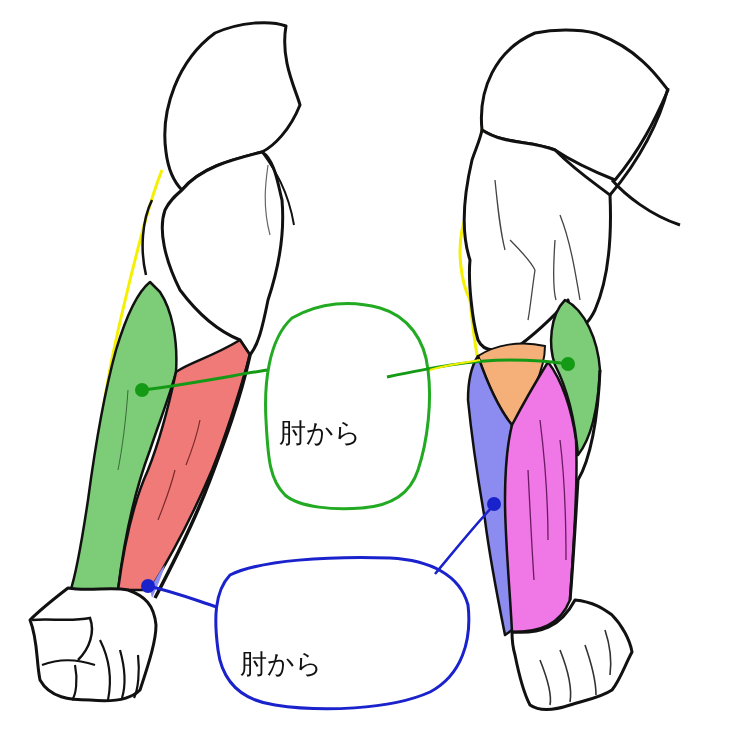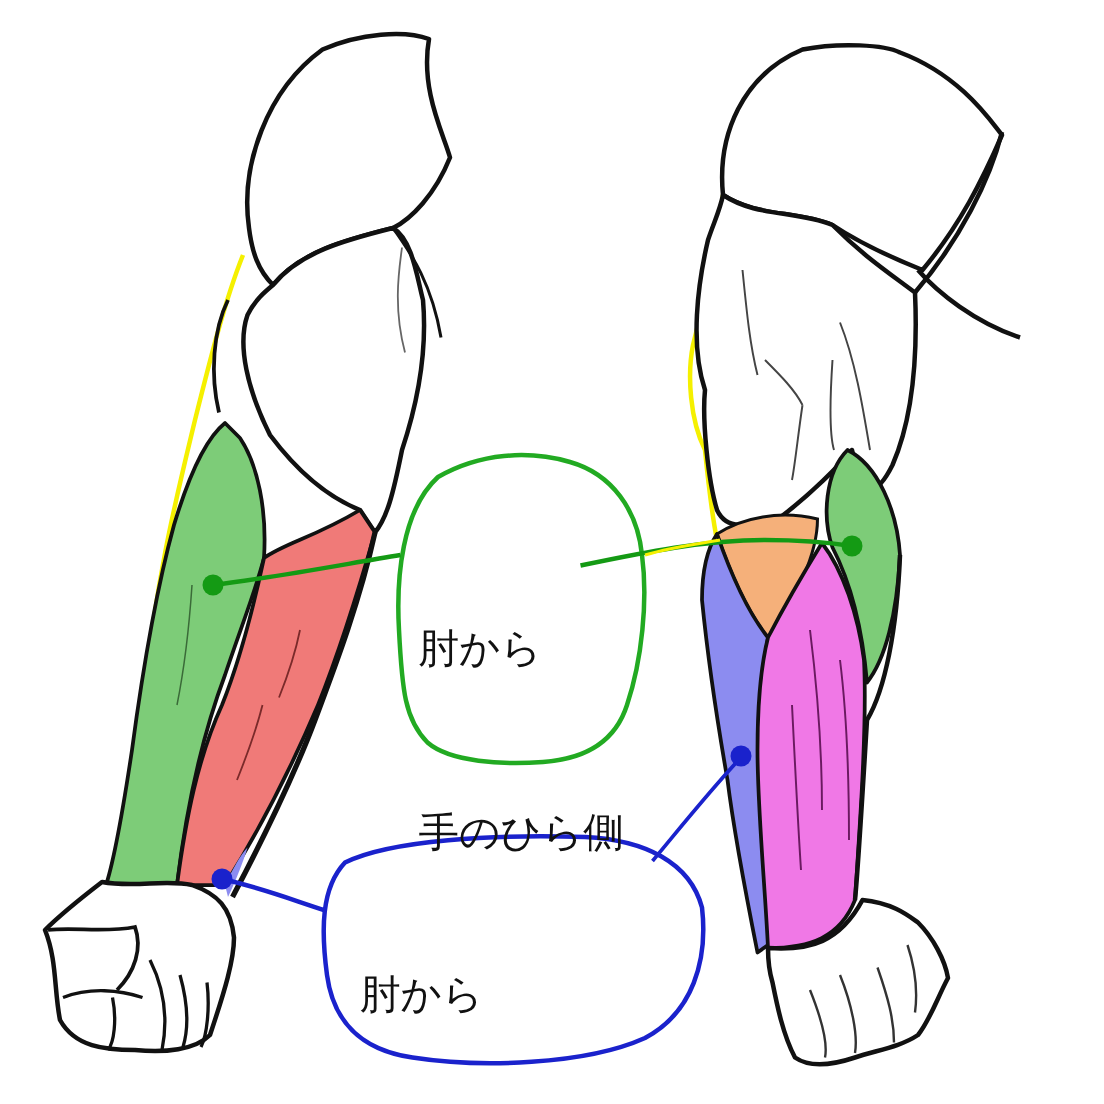--- a/index.html
+++ b/index.html
@@ -90,21 +90,20 @@
     <path d="M230,575 C260,560 330,556 390,558 C430,560 460,575 468,605 C472,640 462,675 430,692 C390,710 320,712 275,705 C240,700 222,680 218,650 C214,620 214,592 230,575 Z" fill="#ffffff" stroke="#1a22cc" stroke-width="3"></path>
     <path d="M217,607 C195,600 175,592 148,586" fill="none" stroke="#1a22cc" stroke-width="3"></path>
     <circle cx="148" cy="586" r="7" fill="#1a22cc"></circle>
     <path d="M435,574 C455,550 475,525 494,505" fill="none" stroke="#1a22cc" stroke-width="2.5"></path>
     <circle cx="494" cy="504" r="7" fill="#1a22cc"></circle>
   </g>
 </svg>
 
 <div id="text-green" class="bubble-text">
   <div>肘から</div>
-  <div>手のひら側</div>
   
 </div>
 
 <div id="text-blue" class="bubble-text">
   <div>肘から</div>
   
   
 </div>
 
 </body></html>

